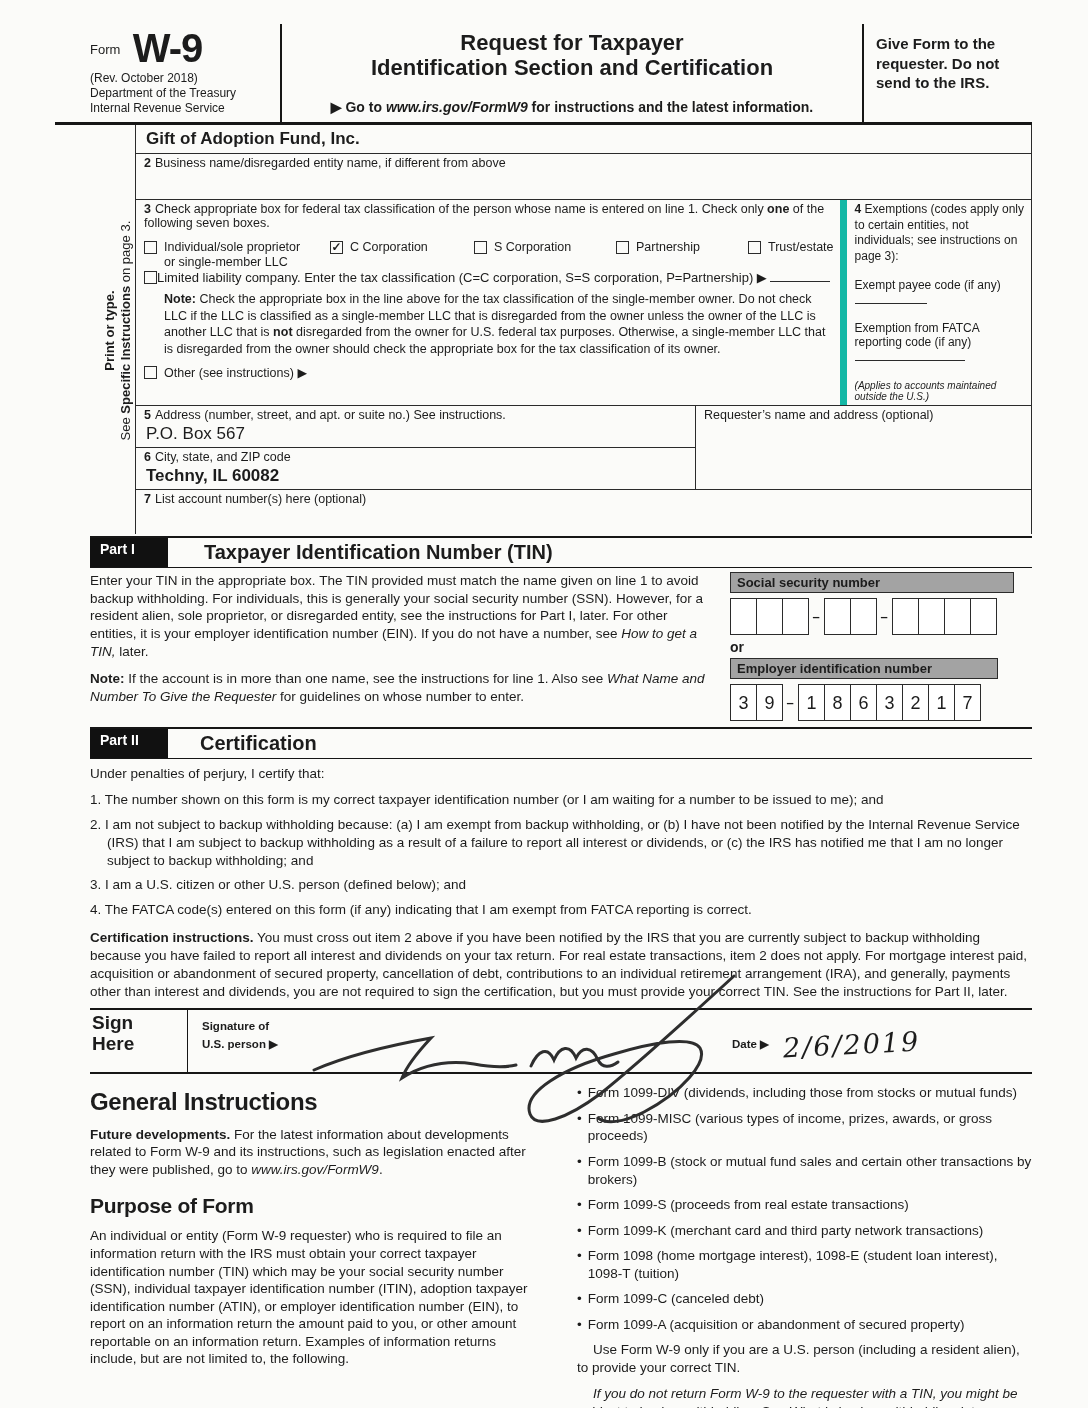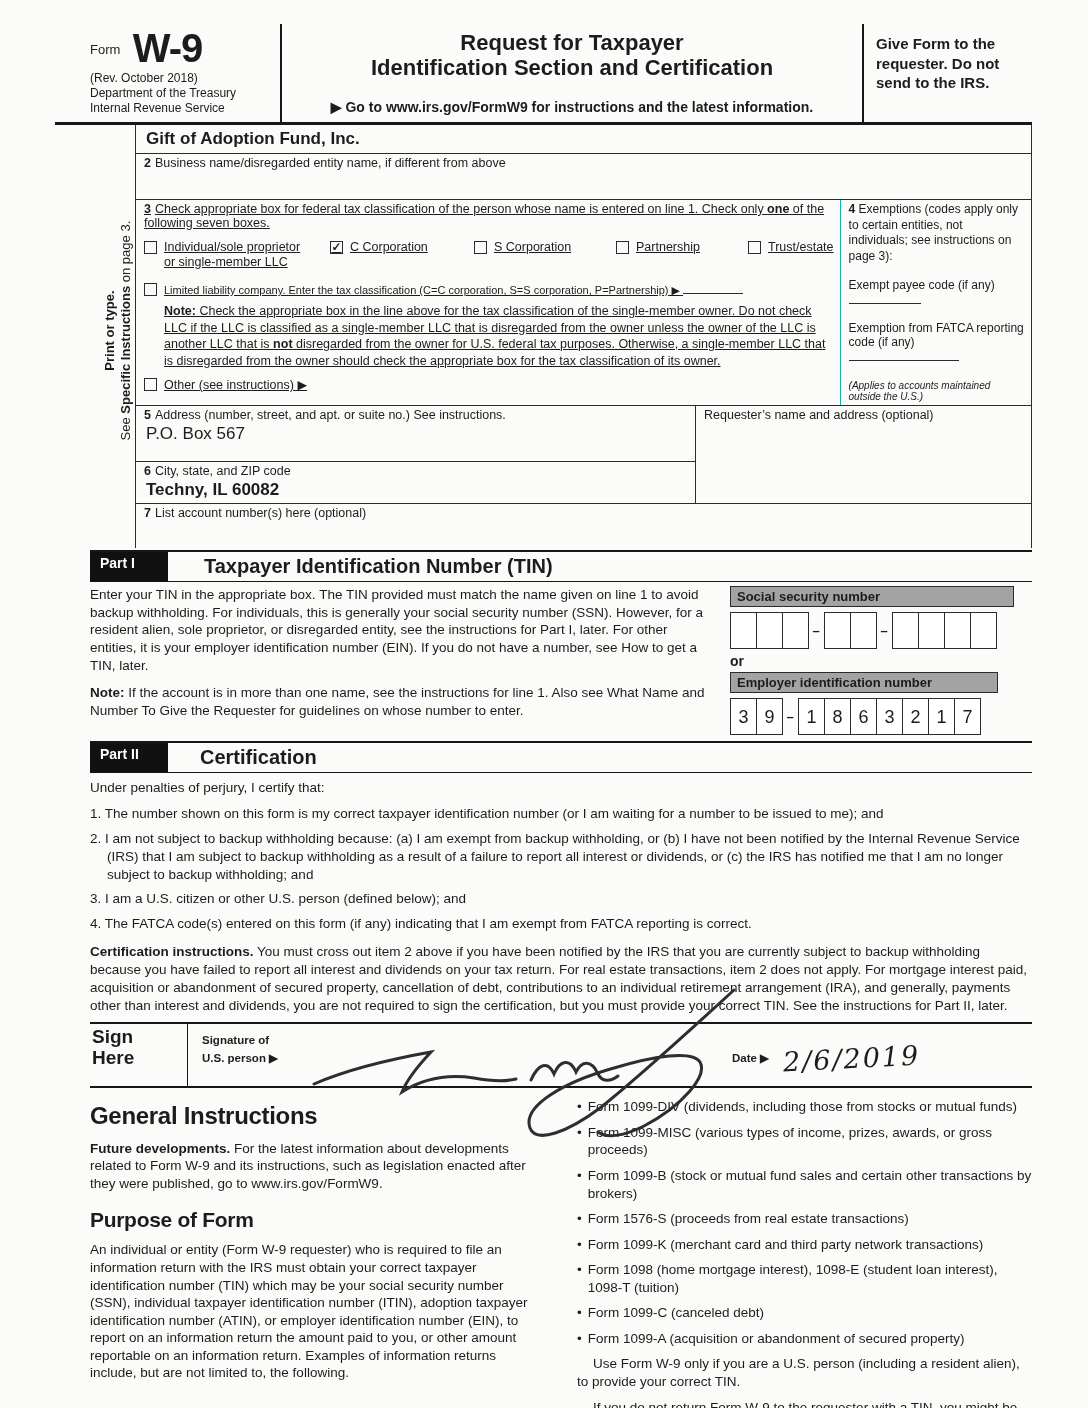--- a/index.html
+++ b/index.html
@@ -4,21 +4,21 @@
 <style>
   * { margin:0; padding:0; box-sizing:border-box; }
   html,body { background:#e9e9e7; }
   .page {
     position:relative; width:1088px; height:1408px; margin:0 auto;
     background:#fbfbf9; color:#1c1c1c;
     font-family:"Liberation Sans", sans-serif; overflow:hidden;
   }
   .sheet { padding:24px 56px 0 90px; }
   .b { font-weight:bold; }
-  .i { }
+  .i { font-style:italic; }
 
   
   .hdr { display:flex; border-bottom:3px solid #161616; margin-left:-35px; width:977px; }
   .hdr-left { width:227px; padding:2px 8px 6px 35px; border-right:2px solid #161616; }
   .hdr-form-lbl { font-size:13px; display:inline-block; vertical-align:8px; }
   .hdr-form-num { font-size:40px; font-weight:bold; letter-spacing:-1px; display:inline-block; margin-left:8px; }
   .hdr-rev, .hdr-dept { font-size:12px; line-height:1.25; }
   .hdr-center { flex:1; text-align:center; padding:6px 10px 4px; border-right:2px solid #161616; display:flex; flex-direction:column; justify-content:space-between;}
   .hdr-title { font-size:22px; font-weight:bold; line-height:1.15; }
   .hdr-goto { font-size:14px; font-weight:bold; margin-top:6px; padding-bottom:3px; }
@@ -28,30 +28,30 @@
   .side-label { position:absolute; left:-47px; top:315px; width:330px; text-align:center;
     transform:rotate(-90deg); font-size:13px; line-height:1.2; }
 
   
   .grid { margin-left:45px; width:897px; border-left:1px solid #2b2b2b; border-right:1px solid #2b2b2b; font-size:12.5px; }
   .row { border-bottom:1px solid #2b2b2b; padding:2px 6px 3px 8px; }
   .lab { font-size:12.5px; }
   .lab .num { font-weight:bold; margin-right:4px; }
   .val { font-size:17px; padding:2px 0 1px 2px; }
   .split { display:flex; padding:0; }
-  .cell-l { flex:1; border-right:1px solid #14b8a6; padding:2px 6px 3px 8px;text-decoration:underline; }
+  .cell-l { flex:1; border-right:7px solid #14b8a6; padding:2px 6px 3px 8px; }
   .cell-r { width:272px; padding:2px 6px 3px 8px; }
   .cell-r56 { width:335px; padding:2px 6px 3px 8px; }
 
   
   .cbrow { display:flex; margin-top:10px; gap:0; }
   .cbitem { display:flex; gap:7px; font-size:12.5px; line-height:1.2; }
   .cbox { width:13px; height:13px; border:1.5px solid #2b2b2b; flex:0 0 auto; margin-top:1px;
     font-size:12px; line-height:11px; text-align:center; font-weight:bold; }
-  .llcline { display:flex; gap:7px; margin-top:12px; font-size:11px; }
+  .llcline { display:flex; font-size:13px; }
   .note { margin:6px 0 0 20px; font-size:12.5px; line-height:1.32; }
   .otherline { display:flex; gap:7px; margin-top:8px; margin-bottom:2px; font-size:12.5px; }
   .fill { display:inline-block; border-bottom:1px solid #2b2b2b; height:12px; }
 
   .exm { font-size:12px; line-height:1.3; }
   .exm-row { margin-top:14px; font-size:12px; }
   .exm-note { margin-top:16px; font-size:10px; font-style:italic; }
 
   
   .partbar { border-top:2px solid #161616; border-bottom:1px solid #161616; display:flex; align-items:stretch; }
@@ -183,21 +183,21 @@
         <div class="cell-r">
           <div class="exm"><span class="b">4</span>&nbsp;<span>Exemptions (codes apply only to certain entities, not individuals; see instructions on page 3):</span></div>
           <div class="exm-row"><span>Exempt payee code (if any)</span> <span class="fill" style="width:72px;"></span></div>
           <div class="exm-row"><span>Exemption from FATCA reporting code (if any)</span> <span class="fill" style="width:110px;"></span></div>
           <div class="exm-note">(Applies to accounts maintained outside the U.S.)</div>
         </div>
       </div>
 
       <div class="row split" style="padding:0;">
         <div style="flex:1; border-right:1px solid #2b2b2b;">
-          <div style="border-bottom:1px solid #2b2b2b; padding:2px 6px 16px 8px;">
+          <div style="border-bottom:1px solid #2b2b2b; padding:2px 6px 2px 8px;">
             <div class="lab"><span class="num">5</span><span>Address (number, street, and apt. or suite no.) See instructions.</span></div>
             <div class="val">P.O. Box 567</div>
           </div>
           <div style="padding:2px 6px 2px 8px;">
             <div class="lab"><span class="num">6</span><span>City, state, and ZIP code</span></div>
             <div class="val b">Techny, IL 60082</div>
           </div>
         </div>
         <div class="cell-r56">
           <div class="lab">Requester’s name and address (optional)</div>
@@ -308,21 +308,21 @@
         <div class="bullet">
             <span class="dot">•</span>
             <span>Form 1099-MISC (various types of income, prizes, awards, or gross proceeds)</span>
           </div>
         <div class="bullet">
             <span class="dot">•</span>
             <span>Form 1099-B (stock or mutual fund sales and certain other transactions by brokers)</span>
           </div>
         <div class="bullet">
             <span class="dot">•</span>
-            <span>Form 1576-S (proceeds from real estate transactions)</span>
+            <span>Form 1099-S (proceeds from real estate transactions)</span>
           </div>
         <div class="bullet">
             <span class="dot">•</span>
             <span>Form 1099-K (merchant card and third party network transactions)</span>
           </div>
         <div class="bullet">
             <span class="dot">•</span>
             <span>Form 1098 (home mortgage interest), 1098-E (student loan interest), 1098-T (tuition)</span>
           </div>
         <div class="bullet">

